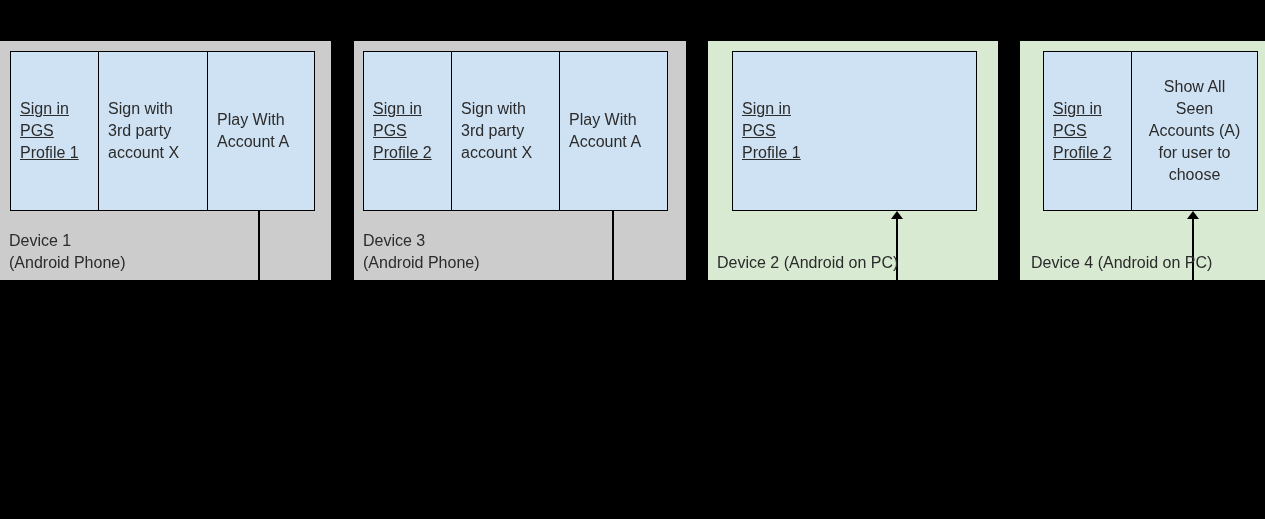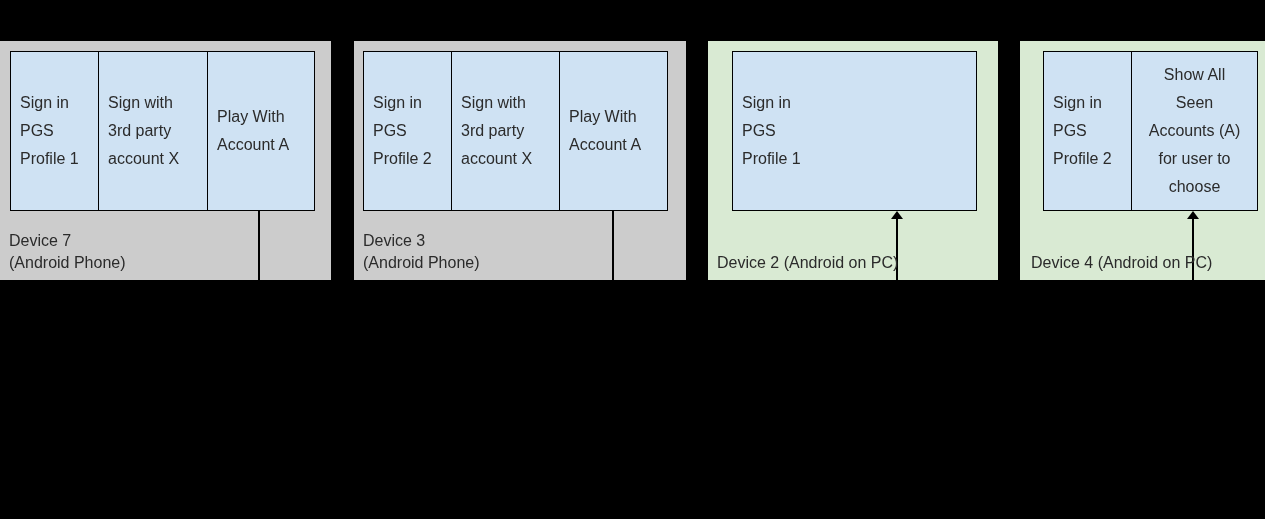--- a/index.html
+++ b/index.html
@@ -42,26 +42,26 @@
   #device-2 .steps { left: 9px;  width: 305px; }
   #device-3 .steps { left: 24px; width: 245px; }
   #device-4 .steps { left: 23px; width: 215px; }
 
   .cell {
     box-sizing: border-box;
     display: flex;
     align-items: center;
     padding: 0 6px 0 9px;
     font-size: 16px;
-    line-height: 28px;
+    line-height: 22px;
     white-space: pre-line;
     border-left: 1px solid var(--border, #000);
     flex: 0 0 auto;
   }
-  .cell:first-child { border-left: none; }
+  .cell:first-child { border-left: none; text-decoration: underline; }
   .cell.center {
     justify-content: center;
     text-align: center;
     padding: 0 4px;
   }
   .cell.grow { flex: 1 1 auto; }
 
   #device-1 .cell:nth-child(1) { width: 87px; }
   #device-1 .cell:nth-child(2) { width: 109px; }
   #device-2 .cell:nth-child(1) { width: 87px; }
@@ -119,21 +119,21 @@
       <div class="cell">Sign in
 PGS
 Profile 1</div>
       <div class="cell">Sign with
 3rd party
 account X</div>
       <div class="cell grow">Play With
 Account A</div>
     </div>
     <div class="connector-line"></div>
-    <div class="device-label">Device 7
+    <div class="device-label">Device 1
 (Android Phone)</div>
   </div>
 
   <div class="device phone" id="device-2">
     <div class="steps">
       <div class="cell">Sign in
 PGS
 Profile 2</div>
       <div class="cell">Sign with
 3rd party

